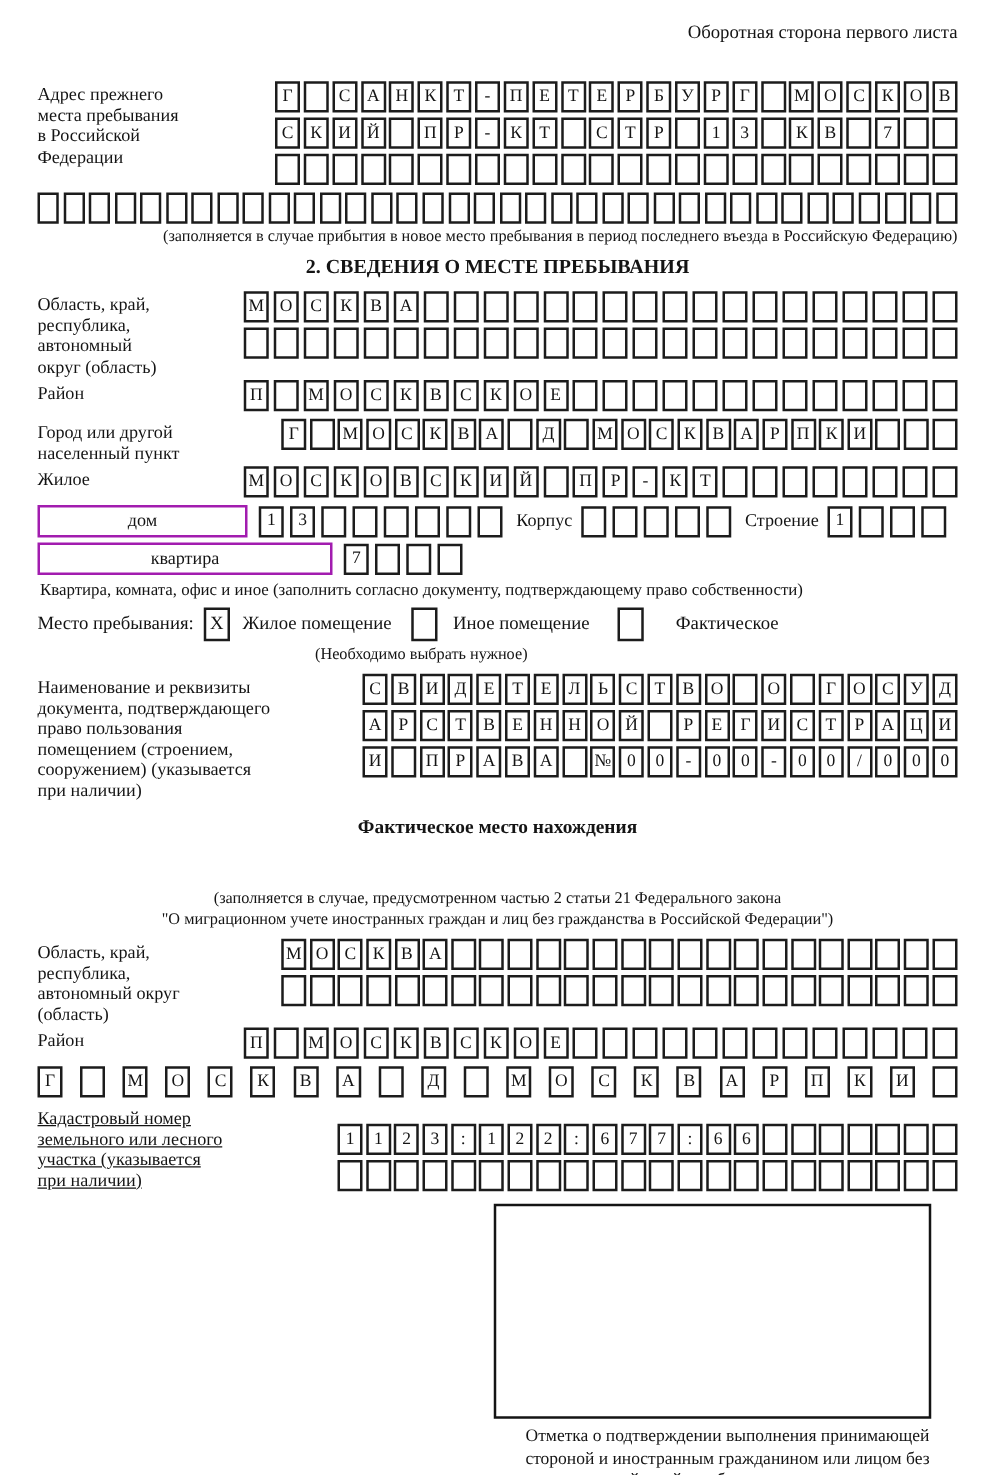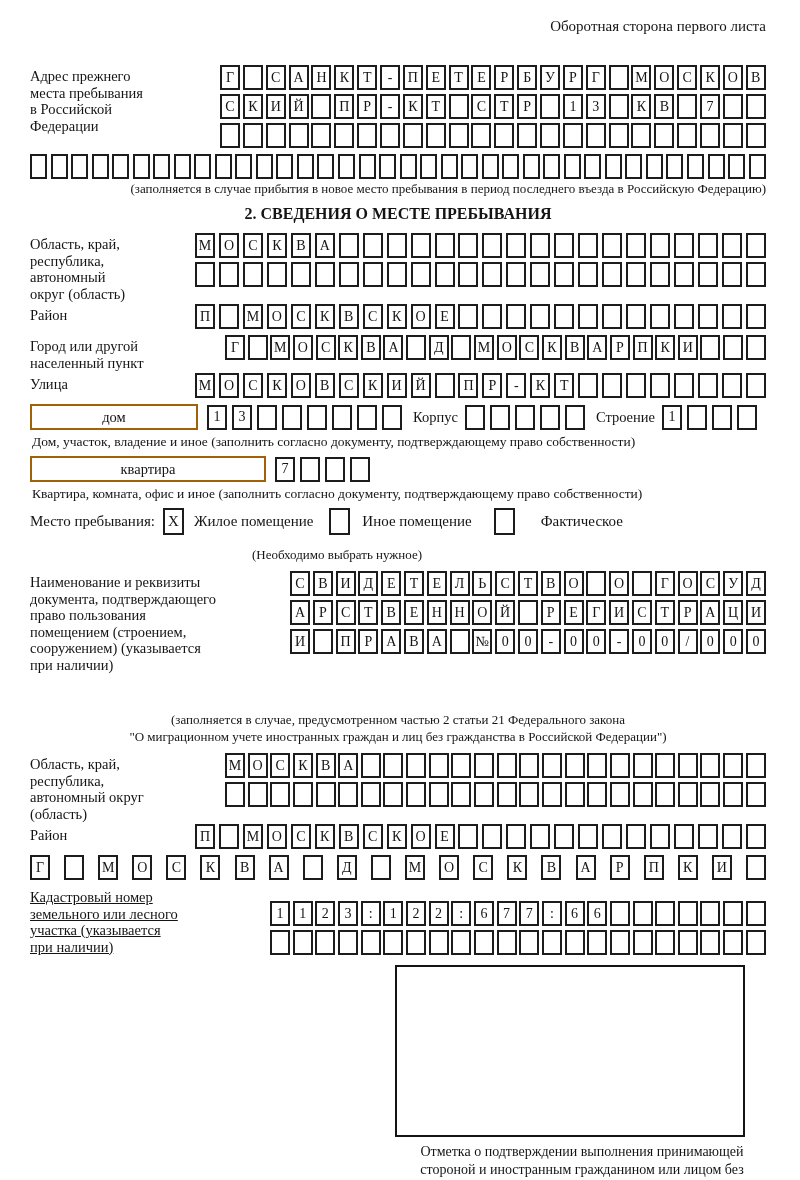--- a/index.html
+++ b/index.html
@@ -24,26 +24,26 @@
   .fullrow .cell{width:17px;}
   .doc-cells .cell{border-width:2.5px;}
   .cells.inline{justify-content:flex-start;margin-bottom:0;}
   .cells.inline .cell{margin-right:5px;}
 
   .caption{font-size:13px;text-align:right;margin:1px 0 8px 0;}
   .caption.left{text-align:left;margin:0 0 6px 2px;font-size:13.5px;}
   .section-title{font-size:16px;font-weight:bold;text-align:center;margin:4px 0 10px 0;}
 
   .house-row{display:flex;align-items:center;margin-bottom:4px;}
-  .wide-box{box-sizing:border-box;border:2px solid #a16207;height:26px;display:flex;align-items:center;justify-content:center;font-size:14.5px;background:#fff;}
+  .wide-box{box-sizing:border-box;border:2px solid #a21caf;height:26px;display:flex;align-items:center;justify-content:center;font-size:14.5px;background:#fff;}
   .dom-box{width:168px;margin-right:9px;}
   .kv-box{width:236px;margin-right:9px;}
   .small-label{font-size:14.5px;margin:0 7px 0 6px;}
 
-  .choice-row{display:flex;align-items:center;margin:6px 0 12px 0;}
+  .choice-row{display:flex;align-items:center;margin:6px 0 2px 0;}
   .choice-label{font-size:15px;margin-right:8px;}
   .checkbox{box-sizing:border-box;width:21px;height:27px;border:2px solid #1c1c1c;display:flex;align-items:center;justify-content:center;font-size:15px;background:#fff;}
   .opt{font-size:15px;}
   .opt1{margin:0 16px 0 10px;}
   .opt2{margin:0 22px 0 12px;}
   .opt3{margin-left:26px;}
   .choice-note{font-size:13px;margin:2px 0 8px 222px;}
 
   .doc-block{margin-top:2px;}
   .fact-title{font-size:15.5px;font-weight:bold;text-align:center;margin:12px 0 8px 0;}
@@ -309,21 +309,21 @@
           <span class="cell">К</span>
           <span class="cell">И</span>
           <span class="cell"></span>
           <span class="cell"></span>
           <span class="cell"></span>
         </div>
     </div>
   </div>
 
   <div class="frow">
-    <div class="label w125">Улица</div>
+    <div class="label w125">Жилое</div>
     <div class="cellcol">
       <div class="cells">
           <span class="cell">М</span>
           <span class="cell">О</span>
           <span class="cell">С</span>
           <span class="cell">К</span>
           <span class="cell">О</span>
           <span class="cell">В</span>
           <span class="cell">С</span>
           <span class="cell">К</span>
@@ -368,21 +368,20 @@
         <span class="cell"></span>
       </div>
     <span class="small-label">Строение</span>
     <div class="cells inline">
         <span class="cell">1</span>
         <span class="cell"></span>
         <span class="cell"></span>
         <span class="cell"></span>
       </div>
   </div>
-  <div class="caption left">Дом, участок, владение и иное (заполнить согласно документу, подтверждающему право собственности)</div>
 
   <div class="house-row">
     <div class="wide-box kv-box">квартира</div>
     <div class="cells inline">
         <span class="cell">7</span>
         <span class="cell"></span>
         <span class="cell"></span>
         <span class="cell"></span>
       </div>
   </div>
@@ -472,20 +471,21 @@
           <span class="cell">0</span>
           <span class="cell">0</span>
           <span class="cell">/</span>
           <span class="cell">0</span>
           <span class="cell">0</span>
           <span class="cell">0</span>
         </div>
     </div>
   </div>
 
+  <div class="fact-title">Фактическое место нахождения</div>
   <div class="fact-note">(заполняется в случае, предусмотренном частью 2 статьи 21 Федерального закона
 "О миграционном учете иностранных граждан и лиц без гражданства в Российской Федерации")</div>
 
   <div class="frow">
     <div class="label w155">Область, край,
 республика,
 автономный округ
 (область)</div>
     <div class="cellcol">
       <div class="cells">

